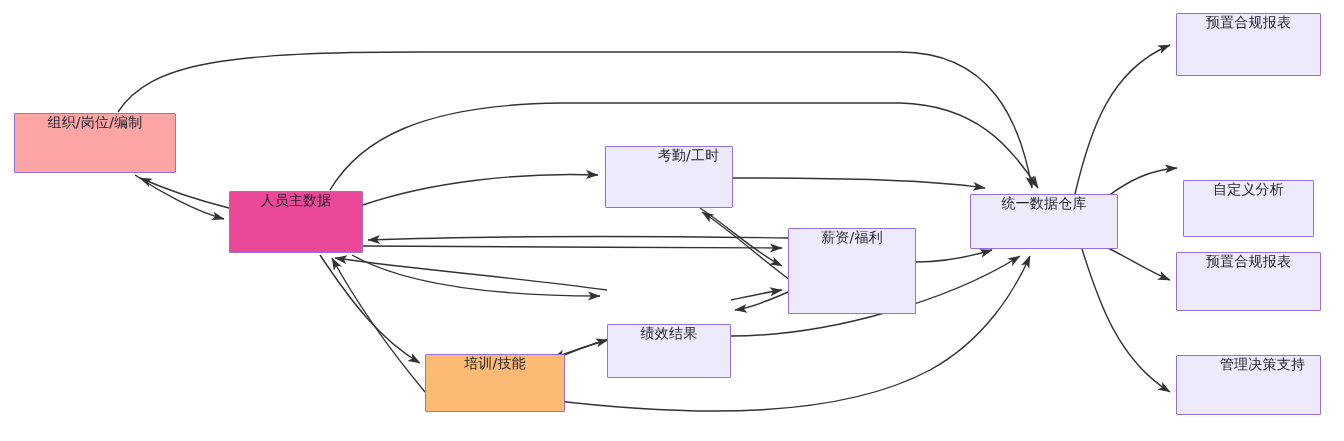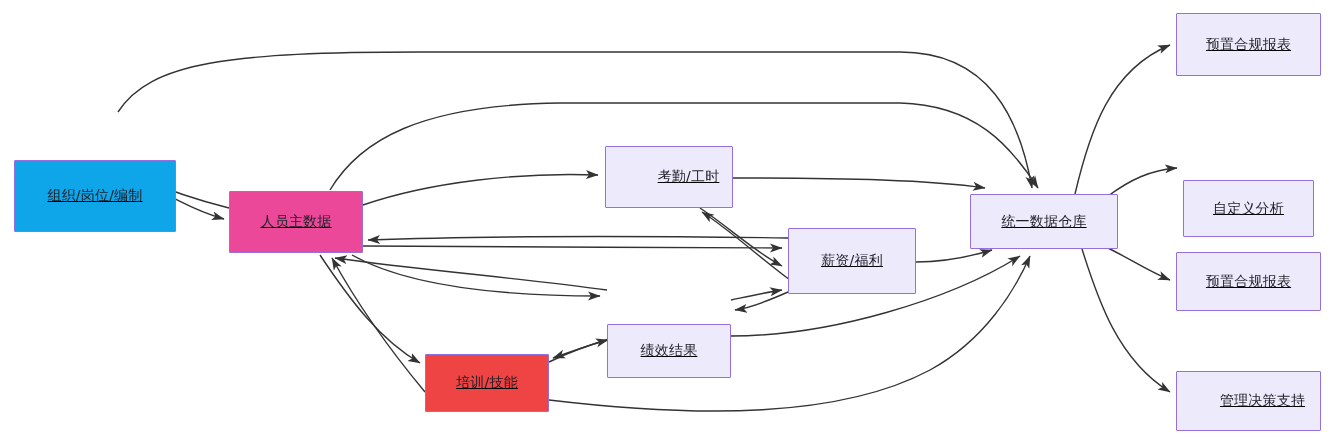--- a/index.html
+++ b/index.html
@@ -39,24 +39,22 @@
     width: 1344px;
     height: 441px;
   }
   .node {
     position: absolute;
     box-sizing: border-box;
     background: #ECEAFB;
     border: 1.4px solid #9370DB;
     border-radius: 1px;
     display: flex;
-    align-items: center;
     justify-content: center;
     text-align: center;
-    text-decoration: underline;
   }
   .node-label {
     font-size: 14px;
     line-height: 1.25;
     color: #1f1f27;
     letter-spacing: 0.2px;
     white-space: nowrap;
     font-family: "DejaVu Sans", "Liberation Sans", sans-serif;
   }
 </style>
@@ -121,58 +119,58 @@
       <path class="edge-path" marker-end="url(#arrow)" d="M1108,196 C1130,180 1150,170 1177,168" style="stroke: rgb(51, 51, 51);"></path>
 
       <path class="edge-path" marker-end="url(#arrow)" d="M1108,248 C1132,260 1150,272 1170,280" style="stroke: rgb(51, 51, 51);"></path>
 
       <path class="edge-path" marker-end="url(#arrow)" d="M1082,249 C1098,300 1118,360 1170,392" style="stroke: rgb(51, 51, 51);"></path>
     </g>
   </svg>
 
   <div id="node-layer">
 
-    <div class="node" style="left: 14px; top: 113px; width: 162px; height: 72px; background: #0ea5e9; border-color: rgb(147, 112, 219); margin-top: 47px;">
+    <div class="node" style="left: 14px; top: 113px; width: 162px; height: 60px; background: #fca5a5; border-color: rgb(147, 112, 219);">
       <span class="node-label" style="color: rgb(31, 31, 39);">组织/岗位/编制</span>
     </div>
 
     <div class="node" style="left: 229px; top: 191px; width: 134px; height: 62px; background: #ec4899; border-color: rgb(147, 112, 219);">
       <span class="node-label" style="color: rgb(31, 31, 39);">人员主数据</span>
     </div>
 
     <div class="node" style="left: 605px; top: 146px; width: 128px; height: 62px; background: rgb(236, 234, 251); border-color: rgb(147, 112, 219); padding-left: 39px;">
       <span class="node-label" style="color: rgb(31, 31, 39);">考勤/工时</span>
     </div>
 
-    <div class="node" style="left: 788px; top: 228px; width: 128px; height: 66px; background: rgb(236, 234, 251); border-color: rgb(147, 112, 219);">
+    <div class="node" style="left: 788px; top: 228px; width: 128px; height: 86px; background: rgb(236, 234, 251); border-color: rgb(147, 112, 219);">
       <span class="node-label" style="color: rgb(31, 31, 39);">薪资/福利</span>
     </div>
 
     <div class="node" style="left: 607px; top: 284px; width: 124px; height: 54px; background: rgb(236, 234, 251); border-color: rgb(147, 112, 219); margin-top: 40px;">
       <span class="node-label" style="color: rgb(31, 31, 39);">绩效结果</span>
     </div>
 
-    <div class="node" style="left: 425px; top: 354px; width: 124px; height: 58px; background: #ef4444; border-color: rgb(147, 112, 219);">
+    <div class="node" style="left: 425px; top: 354px; width: 140px; height: 58px; background: #fdba74; border-color: rgb(147, 112, 219);">
       <span class="node-label" style="color: rgb(31, 31, 39);">培训/技能</span>
     </div>
 
     <div class="node" style="left: 970px; top: 194px; width: 148px; height: 55px; background: rgb(236, 234, 251); border-color: rgb(147, 112, 219);">
       <span class="node-label" style="color: rgb(31, 31, 39);">统一数据仓库</span>
     </div>
 
     <div class="node" style="left: 1176px; top: 13px; width: 145px; height: 63px; background: rgb(236, 234, 251); border-color: rgb(147, 112, 219);">
       <span class="node-label" style="color: rgb(31, 31, 39);">预置合规报表</span>
     </div>
 
     <div class="node" style="left: 1183px; top: 140px; width: 131px; height: 57px; background: rgb(236, 234, 251); border-color: rgb(147, 112, 219); margin-top: 40px;">
       <span class="node-label" style="color: rgb(31, 31, 39);">自定义分析</span>
     </div>
 
     <div class="node" style="left: 1176px; top: 252px; width: 145px; height: 59px; background: rgb(236, 234, 251); border-color: rgb(147, 112, 219);">
       <span class="node-label" style="color: rgb(31, 31, 39);">预置合规报表</span>
     </div>
 
-    <div class="node" style="left: 1176px; top: 371px; width: 145px; height: 60px; background: rgb(236, 234, 251); border-color: rgb(147, 112, 219); padding-left: 28px;">
+    <div class="node" style="left: 1176px; top: 355px; width: 145px; height: 60px; background: rgb(236, 234, 251); border-color: rgb(147, 112, 219); padding-left: 28px;">
       <span class="node-label" style="color: rgb(31, 31, 39);">管理决策支持</span>
     </div>
 
   </div>
 </div>
 
 </body></html>

